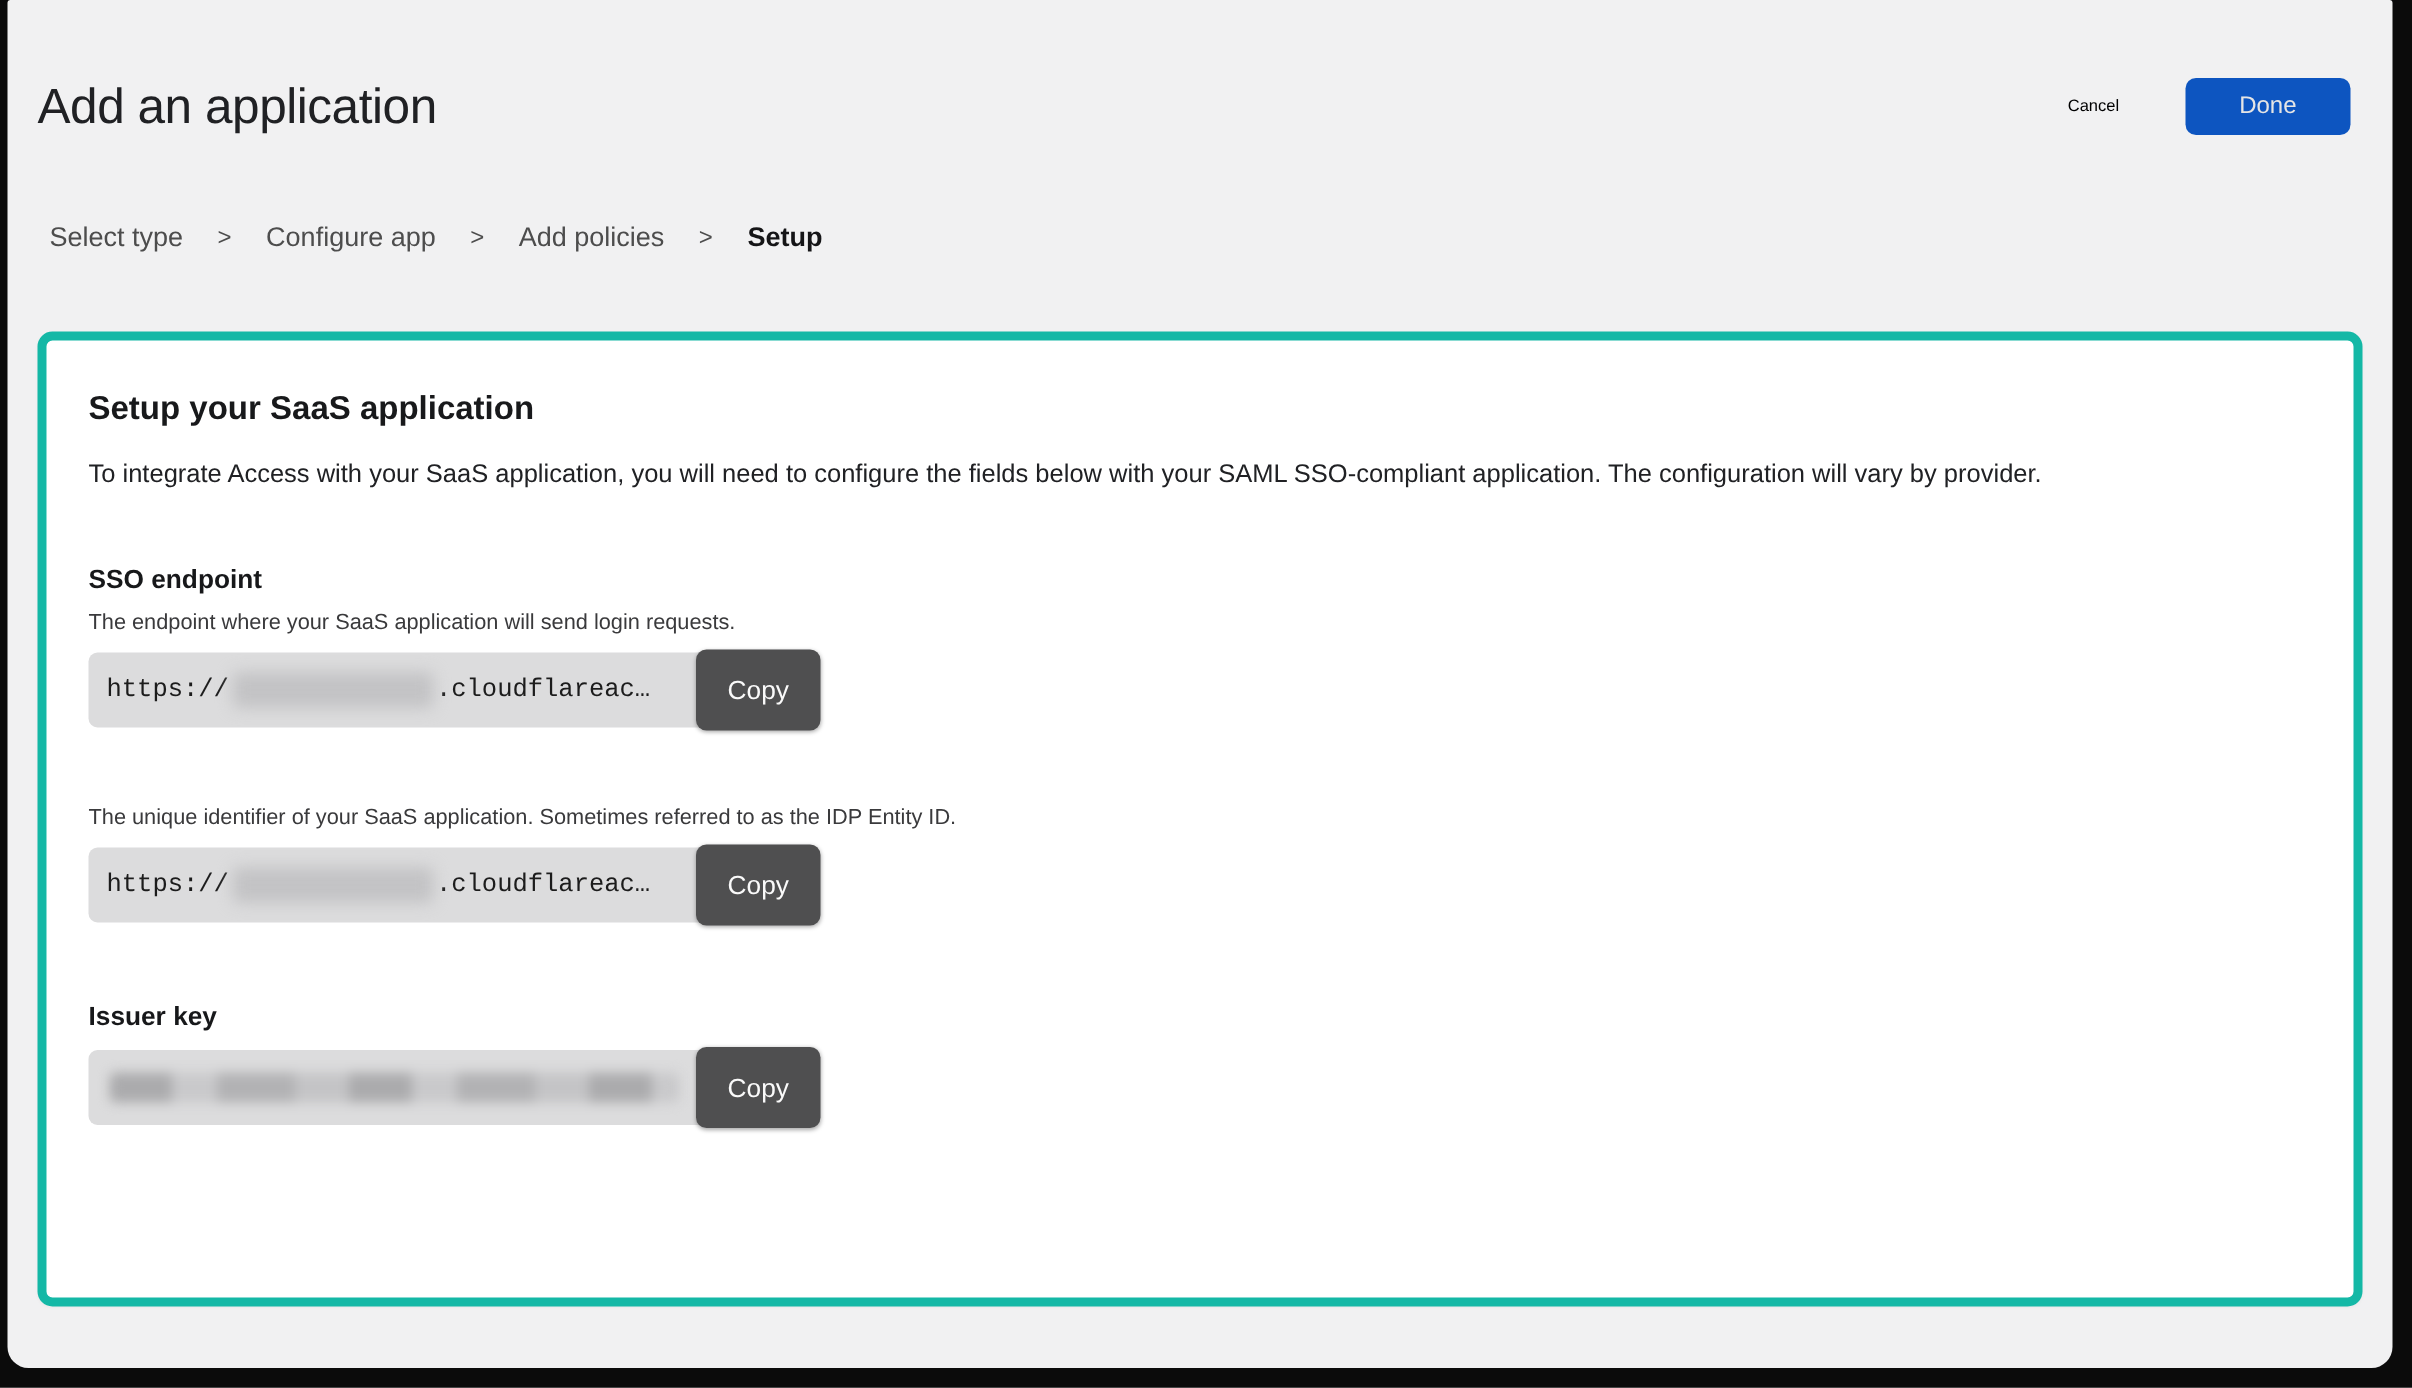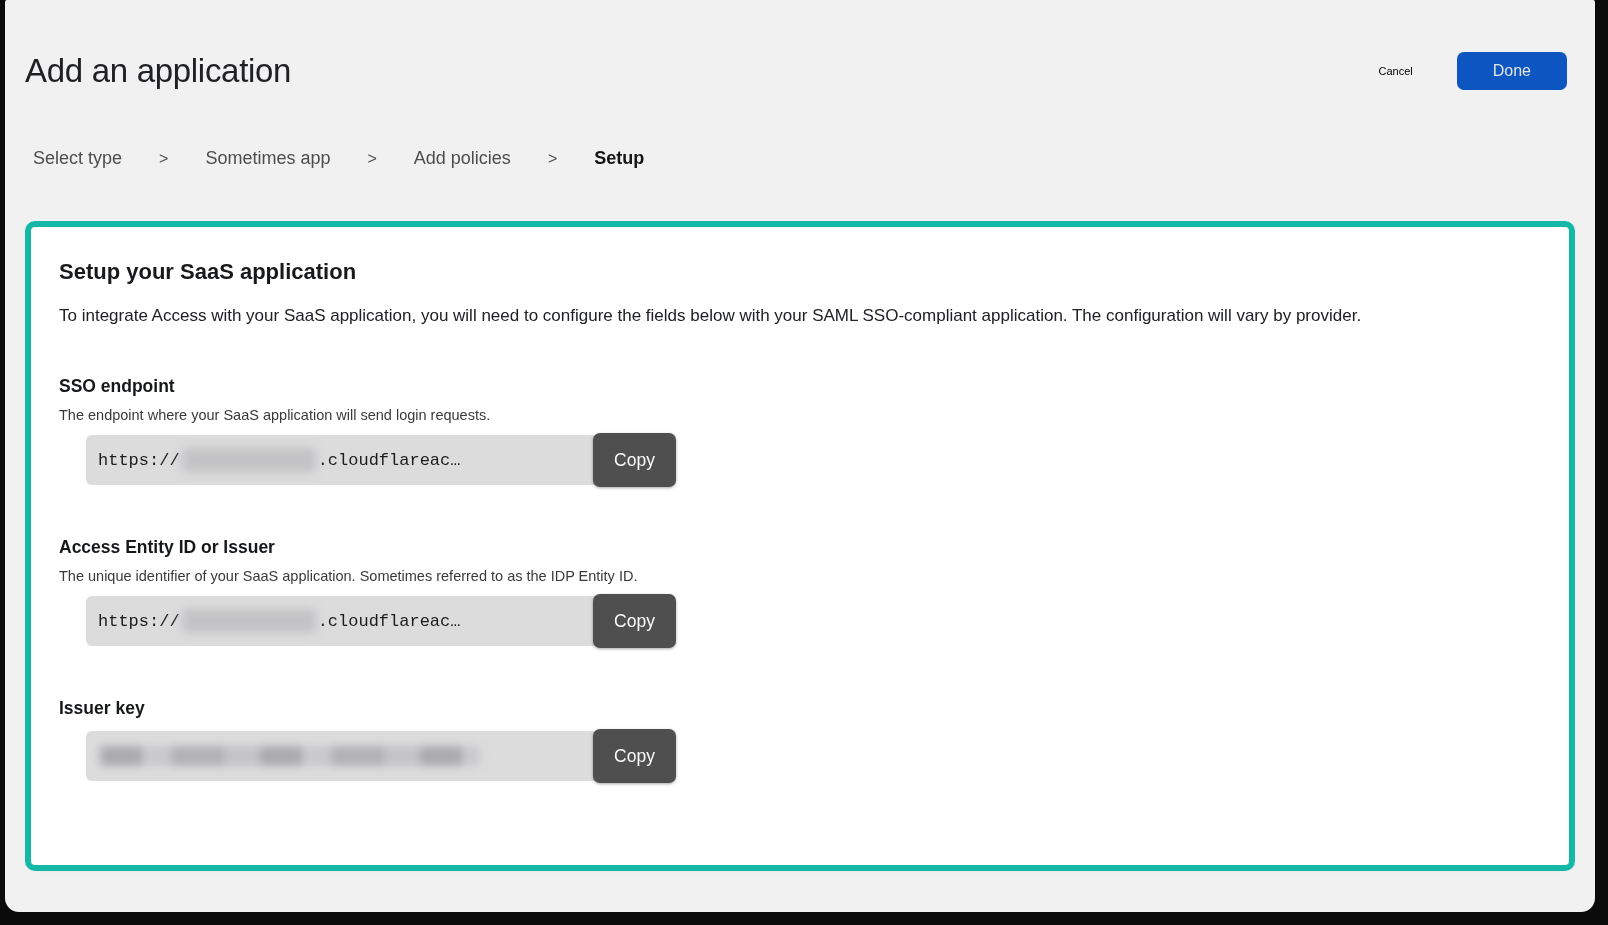--- a/index.html
+++ b/index.html
@@ -25,21 +25,21 @@
     margin-right:44px;
     text-align:right;
   }
   .done-btn {
     background:#0d55c0; color:#e5e5e5; border:none; border-radius:7px;
     font-size:16px; font-family:"Liberation Sans", sans-serif;
     padding:10px 36px; cursor:pointer;
   }
   
   .breadcrumb {
-    display:flex; align-items:center; gap:37px;
+    display:flex; align-items:center; gap:23px;
     margin:58px 0 0 28px;
     font-size:18px; color:#4d4d4d;
   }
   .crumb { cursor:pointer; }
   .crumb-sep { font-size:16px; color:#4d4d4d; }
   .crumb--active { font-weight:700; color:#151517; }
   
   .card {
     margin:52px 20px 0 20px;
     min-height:650px;
@@ -50,21 +50,21 @@
     box-shadow:0 1px 2px rgba(0,0,0,0.03);
   }
   .card-heading { font-size:22px; font-weight:700; color:#18191b; }
   .card-intro { font-size:17px; color:#202124; margin-top:20px; line-height:1.25; }
   .card-note { font-size:14.5px; color:#2a2a2c; margin-top:23px; }
   .card-note a { color:#2b5fc8; text-decoration:underline; cursor:pointer; }
   
   .field { margin-top:50px; }
   .field-label { font-size:17.5px; font-weight:700; color:#17181a; }
   .field-desc { font-size:14.5px; color:#3a3a3c; margin-top:10px; }
-  .value-row { margin-top:10px; display:flex; align-items:center; width:590px;margin-left:27px; }
+  .value-row { margin-top:10px; display:flex; align-items:center; width:488px; }
   .value-box {
     flex:1; height:50px; background:#dcdcdd;
     border-radius:6px 0 0 6px;
     display:flex; align-items:center;
     padding:0 4px 0 12px;
     font-family:"Liberation Mono", "DejaVu Sans Mono", monospace;
     font-size:17px; color:#1c1c1c;
     overflow:hidden; white-space:nowrap;
   }
   .value-box span { flex:none; }
@@ -100,21 +100,21 @@
     <h1 class="page-title">Add an application</h1>
     <div class="header-actions">
       <a class="cancel-link">Cancel</a>
       <button class="done-btn">Done</button>
     </div>
   </header>
 
   <nav class="breadcrumb">
     <span class="crumb">Select type</span>
     <span class="crumb-sep">&gt;</span>
-    <span class="crumb">Sometimes app</span>
+    <span class="crumb">Configure app</span>
     <span class="crumb-sep">&gt;</span>
     <span class="crumb">Add policies</span>
     <span class="crumb-sep">&gt;</span>
     <span class="crumb crumb--active">Setup</span>
   </nav>
 
   <main class="card">
     <h2 class="card-heading">Setup your SaaS application</h2>
     <p class="card-intro">To integrate Access with your SaaS application, you will need to configure the fields below with your SAML SSO-compliant application. The configuration will vary by provider.</p>
 
@@ -125,21 +125,20 @@
         <div class="value-box">
           <span>https://</span>
           <span class="redacted"></span>
           <span>.cloudflareac…</span>
         </div>
         <button class="copy-btn">Copy</button>
       </div>
     </section>
 
     <section class="field">
-      <h3 class="field-label">Access Entity ID or Issuer</h3>
       <p class="field-desc">The unique identifier of your SaaS application. Sometimes referred to as the IDP Entity ID.</p>
       <div class="value-row">
         <div class="value-box">
           <span>https://</span>
           <span class="redacted"></span>
           <span>.cloudflareac…</span>
         </div>
         <button class="copy-btn">Copy</button>
       </div>
     </section>

